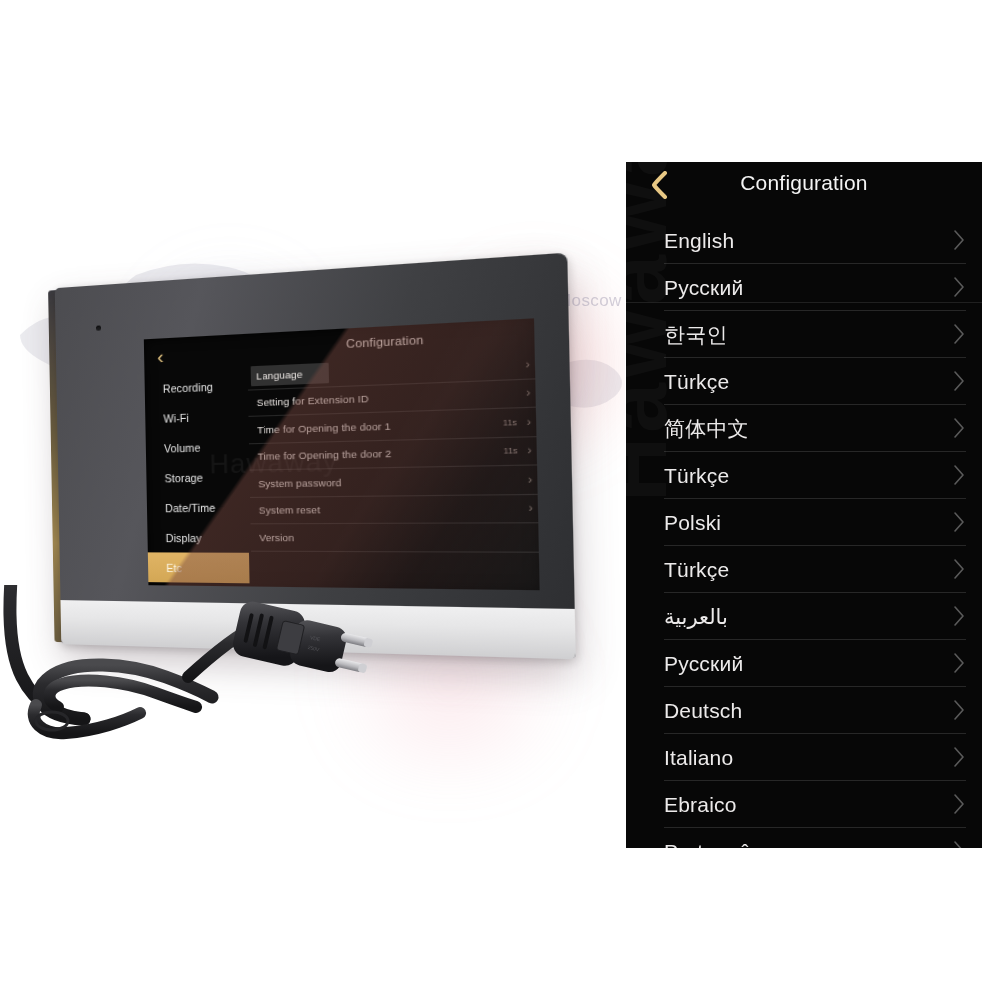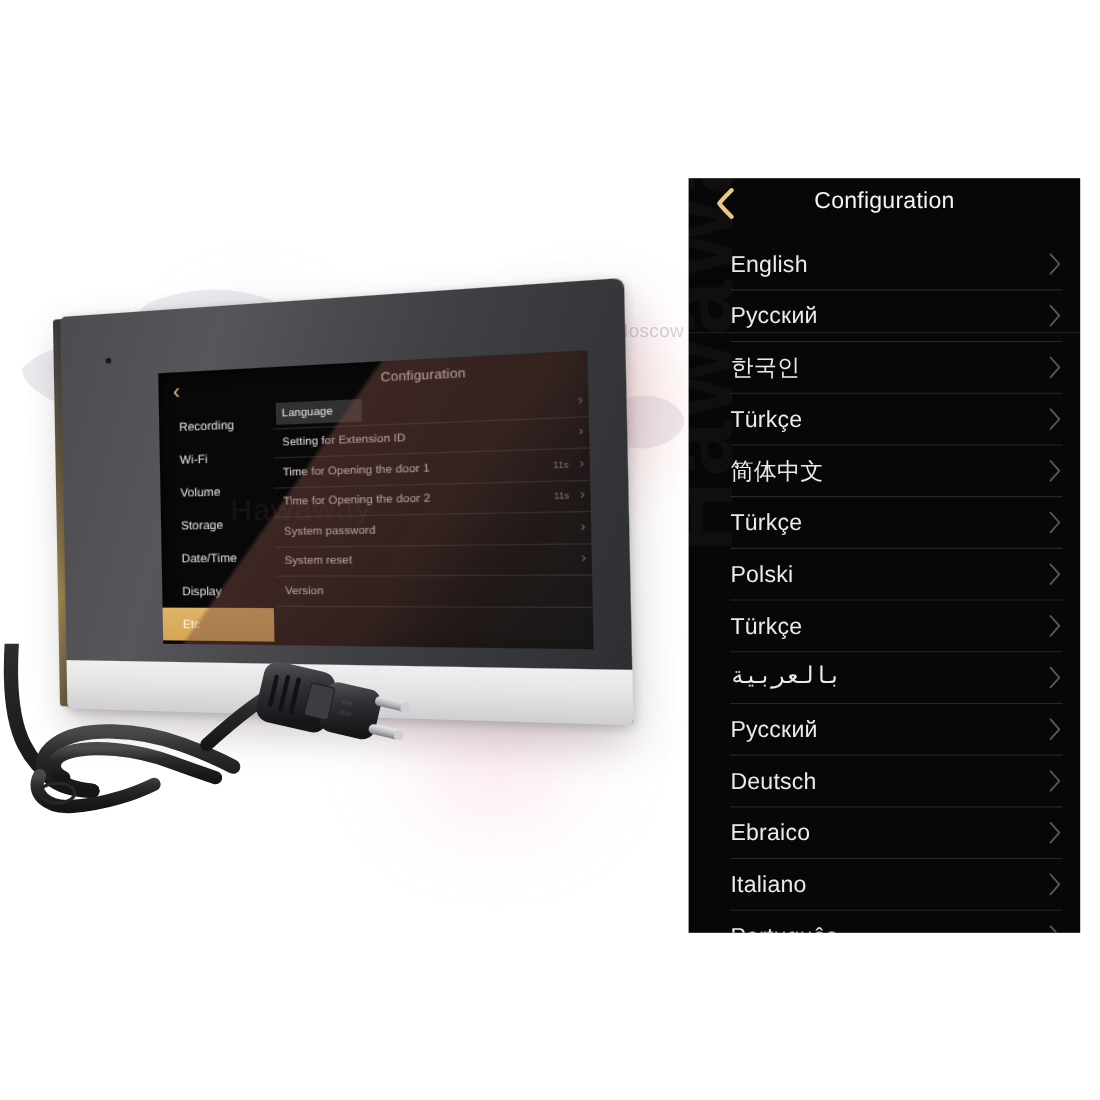--- a/index.html
+++ b/index.html
@@ -319,21 +319,21 @@
     cursor: pointer;
     box-sizing: border-box;
   }
   .lang-row:last-child { }
   .lang-label {
     font-size: 21px;
     color: #eceaea;
     letter-spacing: .2px;
     line-height: 1;
   }
-  .lang-label.rtl { direction: rtl; font-family: Liberation Mono, monospace; }
+  .lang-label.rtl { direction: rtl; }
   .lang-chevron {
     margin-left: auto;
     color: #5a5a5a;
     line-height: 0;
   }
   .lang-chevron svg { display:block; }
 </style>
 </head>
 <body>
 
@@ -608,30 +608,30 @@
     <div class="lang-row">
       <span class="lang-label">Deutsch</span>
       <span class="lang-chevron">
         <svg width="14" height="22" viewBox="0 0 14 22">
             <path d="M3 2 L11 11 L3 20" fill="none" stroke="#5a5a5a" stroke-width="1.6" stroke-linecap="round" stroke-linejoin="round"></path>
           </svg>
       </span>
     </div>
 
     <div class="lang-row">
+      <span class="lang-label">Italiano</span>
+      <span class="lang-chevron">
+        <svg width="14" height="22" viewBox="0 0 14 22">
+            <path d="M3 2 L11 11 L3 20" fill="none" stroke="#5a5a5a" stroke-width="1.6" stroke-linecap="round" stroke-linejoin="round"></path>
+          </svg>
+      </span>
+    </div>
+
+    <div class="lang-row">
       <span class="lang-label">Ebraico</span>
-      <span class="lang-chevron">
-        <svg width="14" height="22" viewBox="0 0 14 22">
-            <path d="M3 2 L11 11 L3 20" fill="none" stroke="#5a5a5a" stroke-width="1.6" stroke-linecap="round" stroke-linejoin="round"></path>
-          </svg>
-      </span>
-    </div>
-
-    <div class="lang-row">
-      <span class="lang-label">Italiano</span>
       <span class="lang-chevron">
         <svg width="14" height="22" viewBox="0 0 14 22">
             <path d="M3 2 L11 11 L3 20" fill="none" stroke="#5a5a5a" stroke-width="1.6" stroke-linecap="round" stroke-linejoin="round"></path>
           </svg>
       </span>
     </div>
 
     <div class="lang-row">
       <span class="lang-label">Português</span>
       <span class="lang-chevron">

